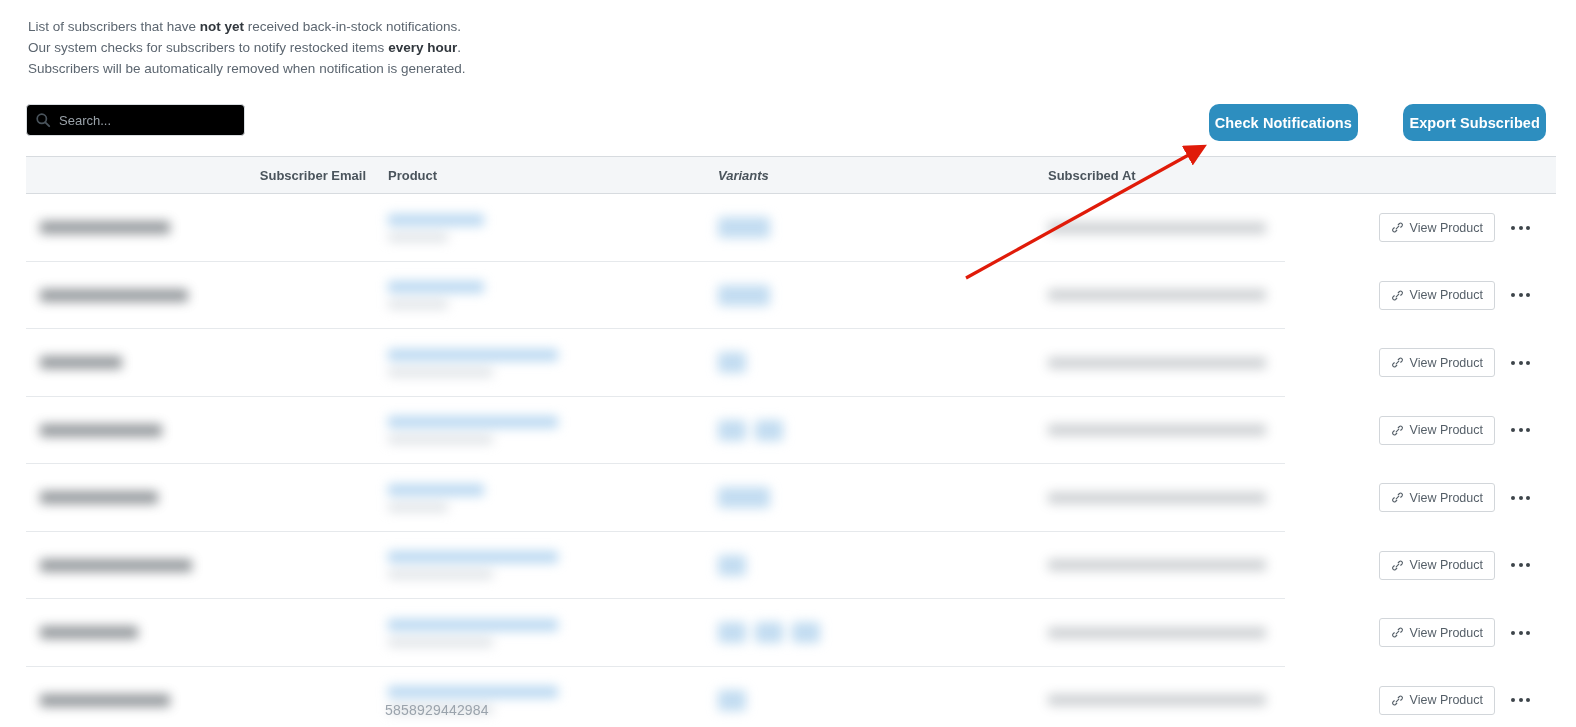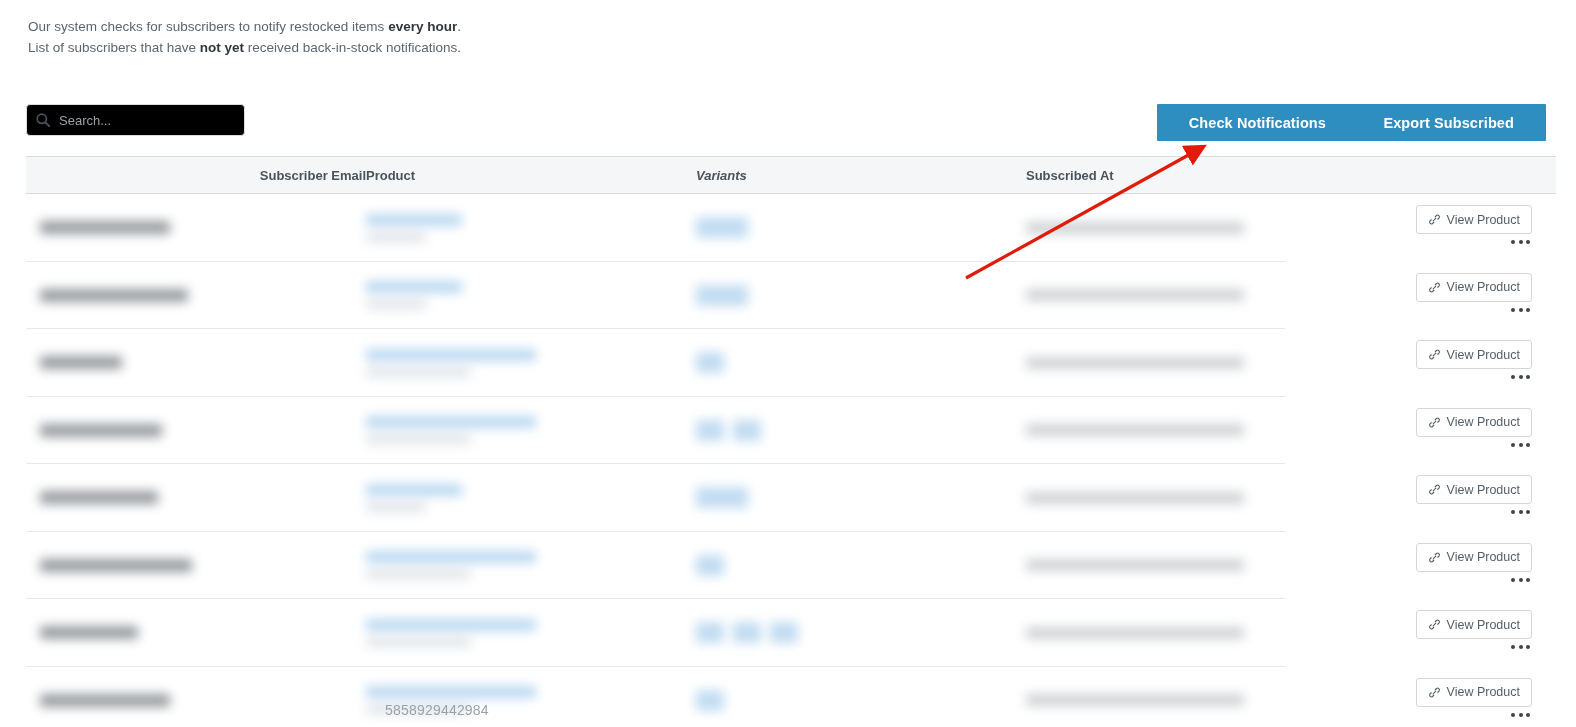--- a/index.html
+++ b/index.html
@@ -31,40 +31,40 @@
   .search-wrap .mag { width: 16px; height: 16px; margin-right: 8px; flex: none; }
   .search-input {
     border: 0; outline: 0; background: transparent;
     font-family: "Liberation Sans", sans-serif; font-size: 13px; color: #7b838a;
     width: 100%; padding: 0;
   }
   .search-input::placeholder { color: #9aa2a9; }
 
   .btn-primary {
     position: absolute; top: 0; height: 37px;
-    background: #2d8ebf; color: #fff; border: 0; border-radius: 1px;
+    background: #2d8ebf; color: #fff; border: 0; border-radius: 10px;
     font-family: "Liberation Sans", sans-serif;
     font-size: 14.5px; font-weight: 700; letter-spacing: .1px;
-    padding: 0 32px; cursor: pointer; white-space: nowrap;
+    padding: 0 6px; cursor: pointer; white-space: nowrap;
   }
   #btn-check  { right: 218px; }
   #btn-export { right: 30px; }
 
   
   .table { position: absolute; left: 26px; top: 156px; width: 1530px; }
   .thead {
     display: flex; align-items: center;
     height: 38px; background: #f4f6f8;
     border-top: 1px solid #d7dbdf; border-bottom: 1px solid #d7dbdf;
   }
   .thead .th {
     font-size: 13px; font-weight: 700; color: #4a545c; white-space: nowrap;
   }
   .c-email   { width: 340px; padding-left: 14px; text-align: right; }
-  .c-product { width: 330px; }
+  .c-product { width: 330px; margin-left: 22px; }
   .c-variant { width: 330px; font-style: italic; }
   .c-date    { width: 265px; }
   .c-actions { flex: 1; }
 
   .trow { position: relative; display: flex; align-items: center; height: 67.5px; }
   .trow::after {
     content: ""; position: absolute; left: 0; bottom: 0;
     width: 1259px; height: 1px; background: #e6e9ec;
   }
   .trow:first-child::before {
@@ -75,21 +75,21 @@
   
   .blur { filter: blur(5.2px); }
   .b-email { height: 13px; background: #6e7479; border-radius: 2px; opacity: .72; }
   .b-line1 { height: 12px; background: #8fc0e8; border-radius: 2px; opacity: .62; margin-bottom: 7px; }
   .b-line2 { height: 9px;  background: #b9c2ca; border-radius: 2px; opacity: .45; }
   .b-date  { height: 12px; background: #8d949b; border-radius: 2px; opacity: .42; }
   .badges { display: flex; gap: 9px; }
   .b-badge { height: 21px; background: #aed0ec; border-radius: 3px; opacity: .75; }
 
   
-  .actions { display: flex; align-items: flex-end; justify-content: flex-end; padding-right: 24px; gap: 0; flex-direction: column; }
+  .actions { display: flex; align-items: center; justify-content: flex-end; padding-right: 24px; gap: 14px; }
   .view-btn {
     display: inline-flex; align-items: center; gap: 6px;
     height: 29px; padding: 0 11px;
     background: #fff; border: 1px solid #d2d6da; border-radius: 3px;
     font-size: 12.5px; color: #555f68; cursor: pointer; white-space: nowrap;
     font-family: "Liberation Sans", sans-serif;
   }
   .view-btn .link-ico { width: 13px; height: 13px; flex: none; }
   .kebab { display: flex; gap: 3.5px; cursor: pointer; padding: 6px 2px; }
   .kebab i { width: 4px; height: 4px; border-radius: 50%; background: #3d444a; display: block; }
@@ -102,22 +102,23 @@
 
   
   .arrow-layer { position: absolute; left: 0; top: 0; width: 1576px; height: 727px; pointer-events: none; }
 </style>
 </head>
 <body>
 
 <div class="page">
 
   <div class="intro">
+    <div><span>List of subscribers that have </span><b>not yet</b><span> received back-in-stock notifications.</span></div>
     <div><span>Our system checks for subscribers to notify restocked items </span><b>every hour</b><span>.</span></div>
-    <div><span>List of subscribers that have </span><b>not yet</b><span> received back-in-stock notifications.</span></div>
+    <div>Subscribers will be automatically removed when notification is generated.</div>
   </div>
 
   <div class="toolbar">
     <div class="search-wrap">
       <svg class="mag" viewBox="0 0 16 16">
         <circle cx="6.8" cy="6.8" r="4.6" fill="none" stroke="#4a545c" stroke-width="1.7"></circle>
         <line x1="10.3" y1="10.3" x2="14.2" y2="14.2" stroke="#4a545c" stroke-width="1.9" stroke-linecap="round"></line>
       </svg>
       <input class="search-input" type="text" placeholder="Search..." style="">
     </div>

